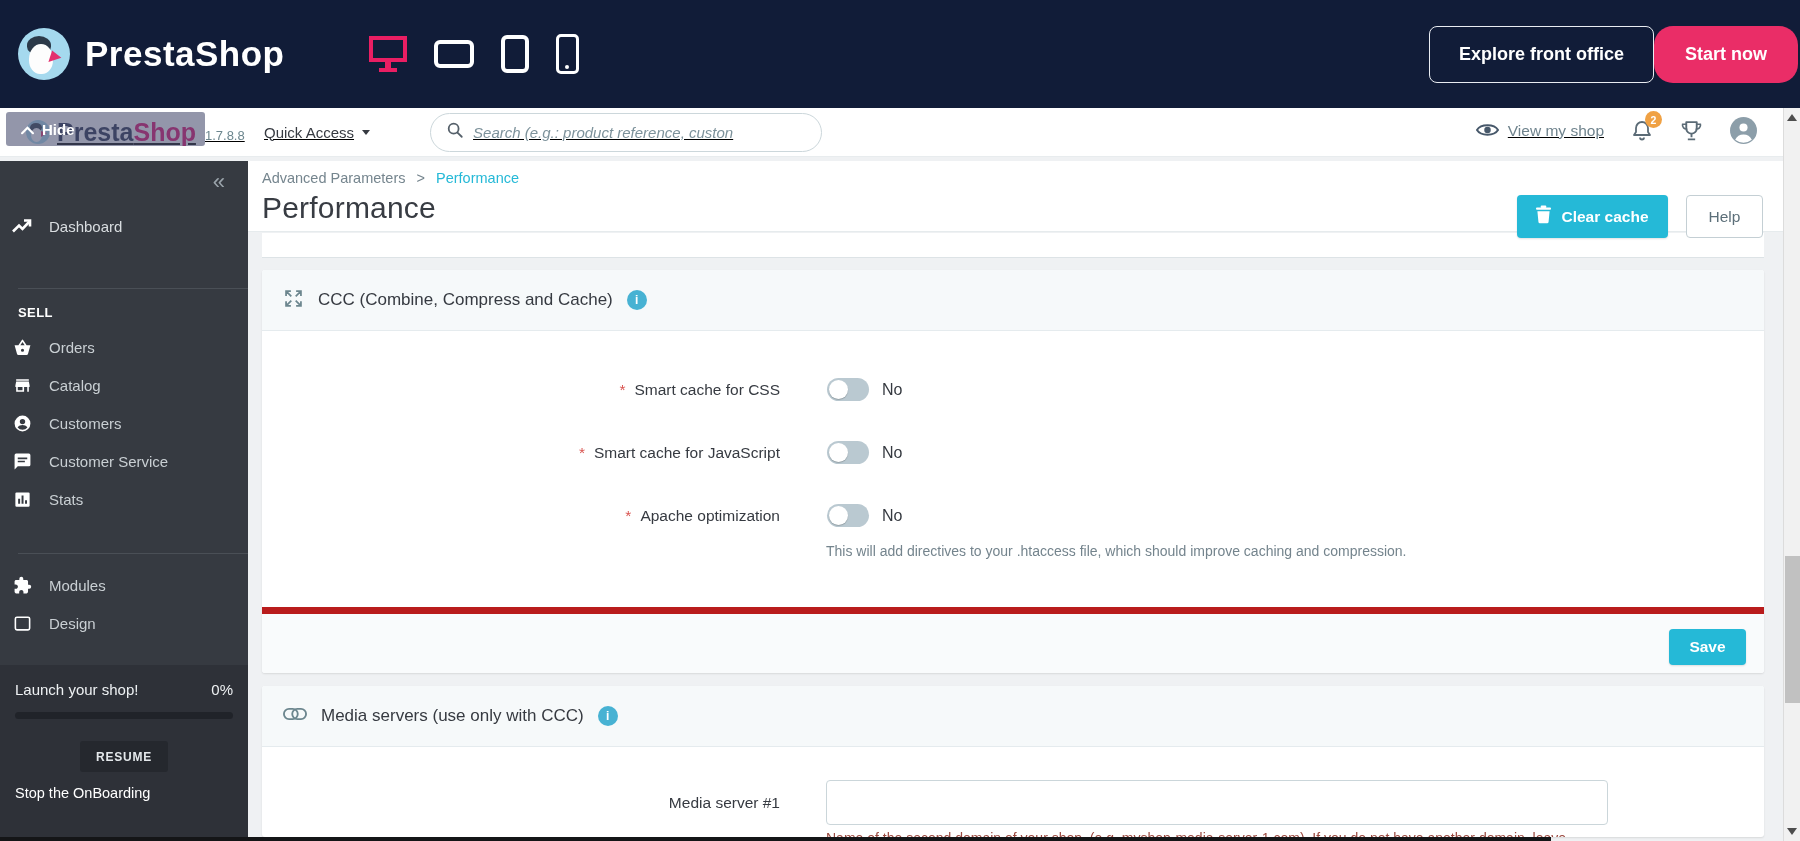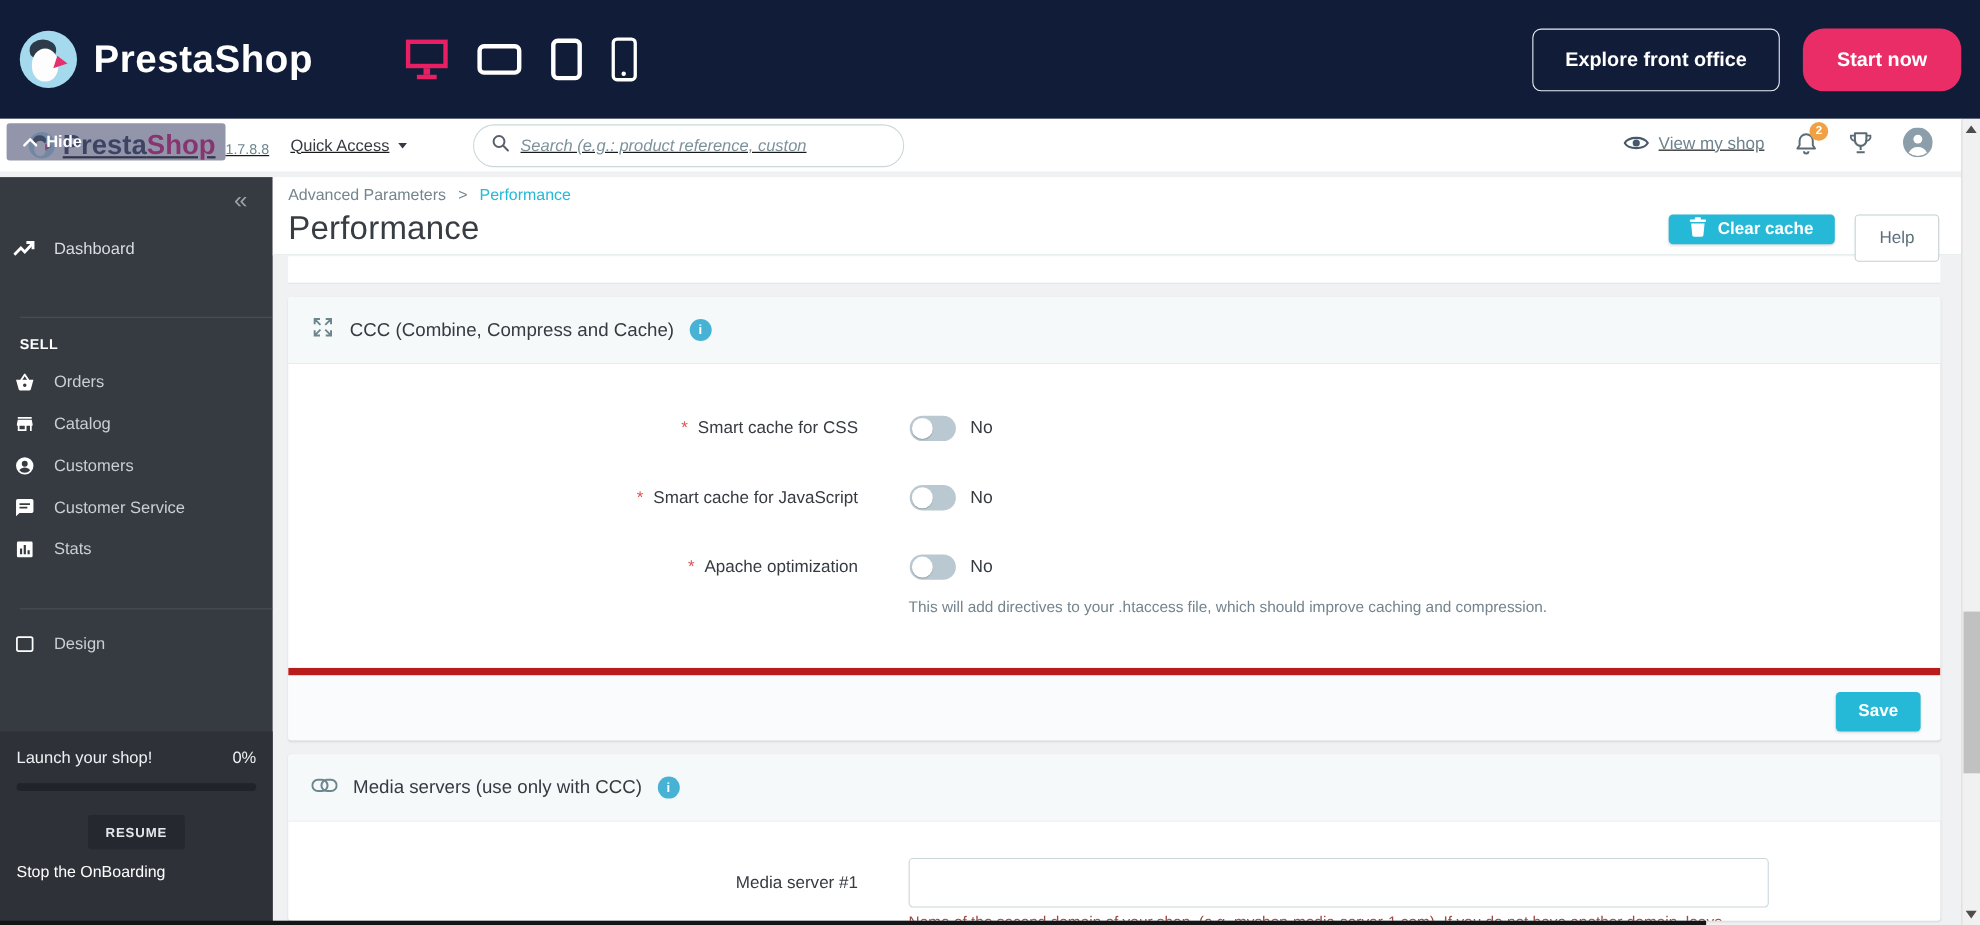--- a/index.html
+++ b/index.html
@@ -16,21 +16,21 @@
   .brand-name { color:#fff; font-size:35px; font-weight:700; letter-spacing:.5px; }
   .devices { display:flex; align-items:center; gap:27px; margin-left:84px; }
   .dev { cursor:pointer; }
   .mon-screen { width:38px; height:26px; border:4px solid #ea1e63; }
   .mon-stand { width:6px; height:6px; background:#ea1e63; margin:0 auto; }
   .mon-base { width:18px; height:4px; background:#ea1e63; margin:0 auto; }
   .tab-l { width:40px; height:28px; border:4px solid #fff; border-radius:6px; }
   .tab-p { width:28px; height:38px; border:4px solid #fff; border-radius:6px; }
   .phone { width:23px; height:40px; border:3.5px solid #fff; border-radius:5px; position:relative; }
   .phone .dot { position:absolute; bottom:2px; left:50%; transform:translateX(-50%); width:4px; height:4px; border-radius:50%; background:#fff; }
-  .topbar-actions { margin-left:auto; margin-right:17px; display:flex; gap:21px; }
+  .topbar-actions { margin-left:auto; margin-right:2px; display:flex; }
   .btn-outline { height:57px; padding:0 29px; background:transparent; border:1.5px solid #e9ecf2; border-radius:8px; color:#fff; font-size:18px; font-weight:700; font-family:inherit; cursor:pointer; }
   .btn-pink { height:57px; padding:0 31px; background:#ea2d67; border:none; border-radius:19px; color:#fff; font-size:18px; font-weight:700; font-family:inherit; cursor:pointer; }
 
   
   .adminbar { position:absolute; top:108px; left:0; width:1783px; height:49px; background:#fff; border-bottom:1px solid #e8ecee; display:flex; align-items:center;text-decoration:underline; }
   .admin-logo { width:248px; flex:none; display:flex; align-items:center; padding-left:26px; }
   .mini-logo { width:24px; height:24px; border-radius:50%; background:#a5d9ee; position:relative; overflow:hidden; flex:none; }
   .mini-cap { position:absolute; left:4px; top:3px; width:12px; height:9px; background:#2c3a49; border-radius:50%; }
   .mini-body { position:absolute; left:5px; top:8px; width:11px; height:14px; background:#fff; border-radius:50%; }
   .mini-beak { position:absolute; right:3px; top:11px; width:0; height:0; border-left:6px solid #e3316e; border-top:2px solid transparent; border-bottom:4px solid transparent; }
@@ -66,21 +66,21 @@
   .ob-resume { display:block; margin:22px auto 0; width:88px; height:31px; background:#25282e; border:none; border-radius:3px; color:#e4e8eb; font-size:12px; font-weight:700; letter-spacing:.8px; font-family:inherit; cursor:pointer; }
   .ob-stop { margin-top:13px; text-align:left; color:#ffffff; font-size:14.5px; cursor:pointer; }
 
   
   .content { position:absolute; left:248px; top:161px; width:1535px; bottom:0; background:#eff1f3; }
   .page-head { height:71px; background:#fff; border-bottom:1px solid #e6ebed; padding:9px 0 0 14px; }
   .breadcrumb { font-size:14.5px; color:#75858e; }
   .bc-cur { color:#25b9d7; }
   .bc-sep { margin:0 7px; }
   .page-title { margin-top:5px; font-size:30px; font-weight:400; color:#383c43; letter-spacing:.2px; }
-  .btn-clear { position:absolute; top:34px; right:115px; height:27px; width:151px; background:#25b9d7; border:none; border-radius:4px; color:#fff; font-size:15.5px; font-weight:600; font-family:inherit; display:flex; align-items:center; justify-content:center; gap:10px; box-shadow:0 1px 2px rgba(0,0,0,.12); cursor:pointer; }
+  .btn-clear { position:absolute; top:34px; right:115px; height:43px; width:151px; background:#25b9d7; border:none; border-radius:4px; color:#fff; font-size:15.5px; font-weight:600; font-family:inherit; display:flex; align-items:center; justify-content:center; gap:10px; box-shadow:0 1px 2px rgba(0,0,0,.12); cursor:pointer; }
   .btn-help { position:absolute; top:34px; right:20px; height:43px; width:77px; background:#fff; border:1px solid #c4cfd4; border-radius:4px; color:#5c6f79; font-size:15.5px; font-family:inherit; cursor:pointer; }
   .card-fragment { margin:1px 19px 0 14px; height:25px; background:#fff; border-bottom:1px solid #dde3e6; }
   .card { margin:12px 19px 0 14px; background:#fff; border-radius:3px; box-shadow:0 1px 2px rgba(0,0,0,.1); }
   .card2 { margin-top:13px; }
   .card-head { height:61px; background:#f6f9fa; border-bottom:1px solid #e5ebee; border-radius:3px 3px 0 0; display:flex; align-items:center; gap:14px; padding-left:21px; }
   .card-title { font-size:17px; color:#363a41; }
   .info-icon { width:20px; height:20px; border-radius:50%; background:#47b2d3; color:#fff; font-size:12px; font-weight:700; display:flex; align-items:center; justify-content:center; cursor:pointer; }
   .card-body { padding-top:27px; }
   .ccc-body { height:276px; }
   .form-row { display:flex; align-items:center; height:63px; }
@@ -258,20 +258,28 @@
       </span>
       <span>Stats</span>
     </li>
   </ul>
 
   <div class="divider div2"></div>
   <ul class="menu menu2">
     <li class="side-item">
       <span class="s-icon">
         <svg width="19" height="19" viewBox="0 0 24 24">
+            <path fill="#fff" d="M20.5,11 H19 V7 c0,-1.1 -0.9,-2 -2,-2 h-4 V3.5 a2.5,2.5 0 0 0 -5,0 V5 H4 C2.9,5 2,5.9 2,7 v3.8 h1.5 c1.5,0 2.7,1.2 2.7,2.7 s-1.2,2.7 -2.7,2.7 H2 V20 c0,1.1 0.9,2 2,2 h3.8 v-1.5 c0,-1.5 1.2,-2.7 2.7,-2.7 s2.7,1.2 2.7,2.7 V22 H17 c1.1,0 2,-0.9 2,-2 v-4 h1.5 a2.5,2.5 0 0 0 0,-5 Z"></path>
+          </svg>
+      </span>
+      <span>Modules</span>
+    </li>
+    <li class="side-item">
+      <span class="s-icon">
+        <svg width="19" height="19" viewBox="0 0 24 24">
             <rect x="3" y="4" width="18" height="16" rx="2" fill="none" stroke="#fff" stroke-width="2"></rect>
           </svg>
       </span>
       <span>Design</span>
     </li>
   </ul>
 
   <div class="onboard">
     <div class="ob-row">
       <span>Launch your shop!</span>

